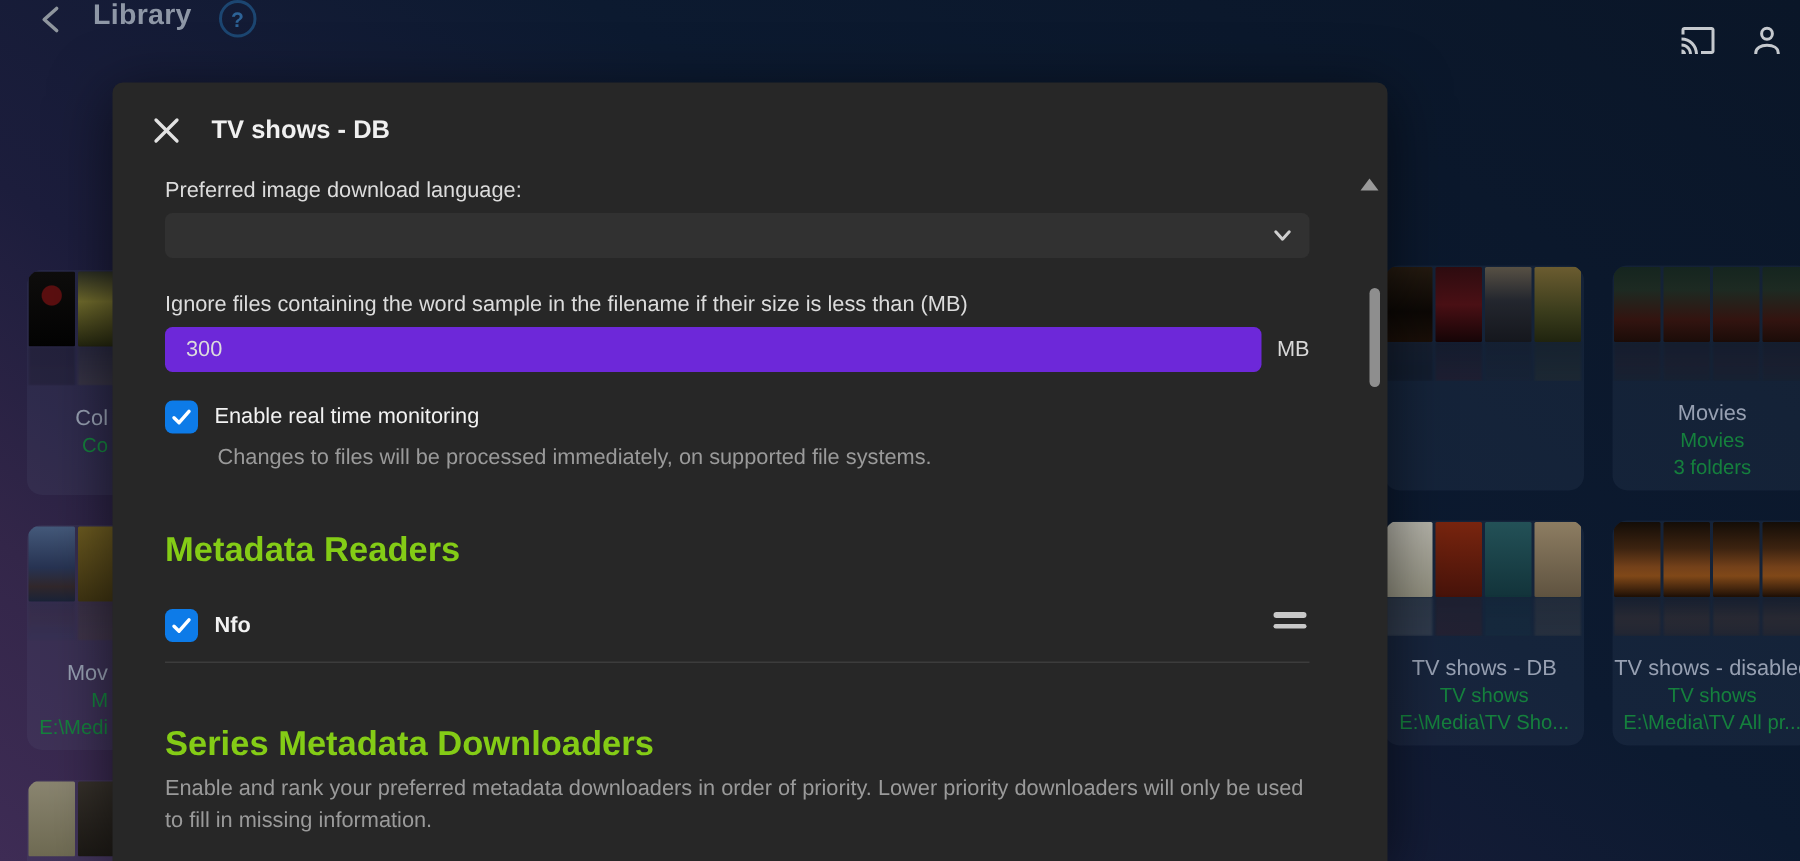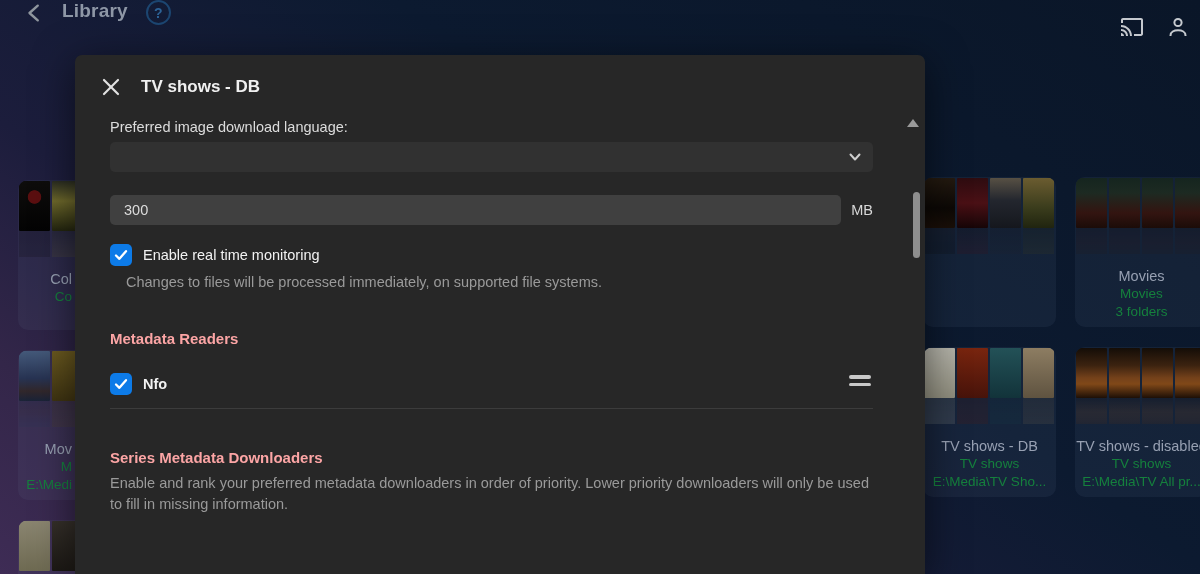--- a/index.html
+++ b/index.html
@@ -51,29 +51,29 @@
   .modal{position:absolute;left:75px;top:55px;width:850px;height:519px;background:#272727;
     border-radius:7px 7px 0 0;box-shadow:0 8px 40px rgba(0,0,0,.55);z-index:5;}
   .modal-header{display:flex;align-items:center;padding:22px 0 0 26px;}
   .close-btn{width:20px;height:20px;display:flex;align-items:center;justify-content:center;cursor:pointer;}
   .modal-title{margin-left:20px;font-size:17px;font-weight:bold;color:#f0f0f0;}
   .modal-content{padding:22px 52px 0 35px;}
   .field-label{font-size:14.5px;color:#dcdcdc;margin-bottom:7px;}
   .select{position:relative;height:30px;background:#313131;border-radius:5px;margin-bottom:23px;cursor:pointer;}
   .select .chev{position:absolute;right:11px;top:8px;}
   .input-row{display:flex;align-items:center;margin-bottom:19px;}
-  .text-input{width:724px;height:30px;background:#404040;border:none;border-radius:5px;
+  .text-input{width:724px;height:30px;background:#6d28d9;border:none;border-radius:5px;
     color:#dcdcdc;font-size:14.5px;padding:0 0 0 14px;font-family:"Liberation Sans",sans-serif;outline:none;}
   .unit{margin-left:10px;font-size:14.5px;color:#d8d8d8;}
   .check-row{display:flex;align-items:center;gap:11px;}
   .checkbox{width:22px;height:22px;border-radius:5px;background:#0d7be8;display:flex;align-items:center;justify-content:center;cursor:pointer;flex:0 0 22px;}
   .check-label{font-size:14.5px;color:#f2f2f2;}
   .check-label.bold{font-weight:bold;}
-  .field-desc{margin:8px 0 0 16px;font-size:14.5px;color:#9a9a9a;}
-  .section-h{margin-top:40px;font-size:15px;font-weight:bold;color:#fca5a5;}
+  .field-desc{margin:8px 0 0 35px;font-size:14.5px;color:#9a9a9a;}
+  .section-h{margin-top:40px;font-size:23px;font-weight:bold;color:#84cc16;}
   .section-desc{margin-top:7px;font-size:14.5px;color:#9a9a9a;line-height:21px;}
   .sortable-row{margin-top:26px;display:flex;align-items:flex-start;justify-content:space-between;gap:24px;}
   .drag-handle{display:flex;flex-direction:column;gap:4px;cursor:grab;padding:2px;}
   .drag-handle span{display:block;width:22px;height:3.5px;background:#c9c9c9;border-radius:2px;}
   .divider{margin-top:13px;border-bottom:1px solid #3c3c3c;}
   
   .scroll-up{position:absolute;right:6px;top:64px;width:0;height:0;cursor:pointer;
     border-left:6px solid transparent;border-right:6px solid transparent;border-bottom:8px solid #9a9a9a;}
   .scroll-thumb{position:absolute;right:5px;top:137px;width:7px;height:66px;border-radius:4px;background:#8e8e8e;cursor:pointer;}
 
@@ -269,20 +269,21 @@
     <div class="field-label">Preferred image download language:</div>
     <div class="select">
       <span></span>
       <span class="chev">
         <svg width="14" height="14" viewBox="0 0 14 14" fill="none" stroke="#cfcfcf" stroke-width="2" stroke-linecap="round" stroke-linejoin="round">
             <polyline points="2.5 4.5 7 9.5 11.5 4.5"></polyline>
           </svg>
       </span>
     </div>
 
+    <div class="field-label">Ignore files containing the word sample in the filename if their size is less than (MB)</div>
     <div class="input-row">
       <input class="text-input" type="text" value="300" style="">
       <span class="unit">MB</span>
     </div>
 
     <div class="check-row">
       <div class="checkbox">
         <span>
           <svg width="14" height="14" viewBox="0 0 14 14" fill="none" stroke="#ffffff" stroke-width="2.3" stroke-linecap="round" stroke-linejoin="round">
               <polyline points="2 7.5 5.4 10.8 12 3.2"></polyline>

